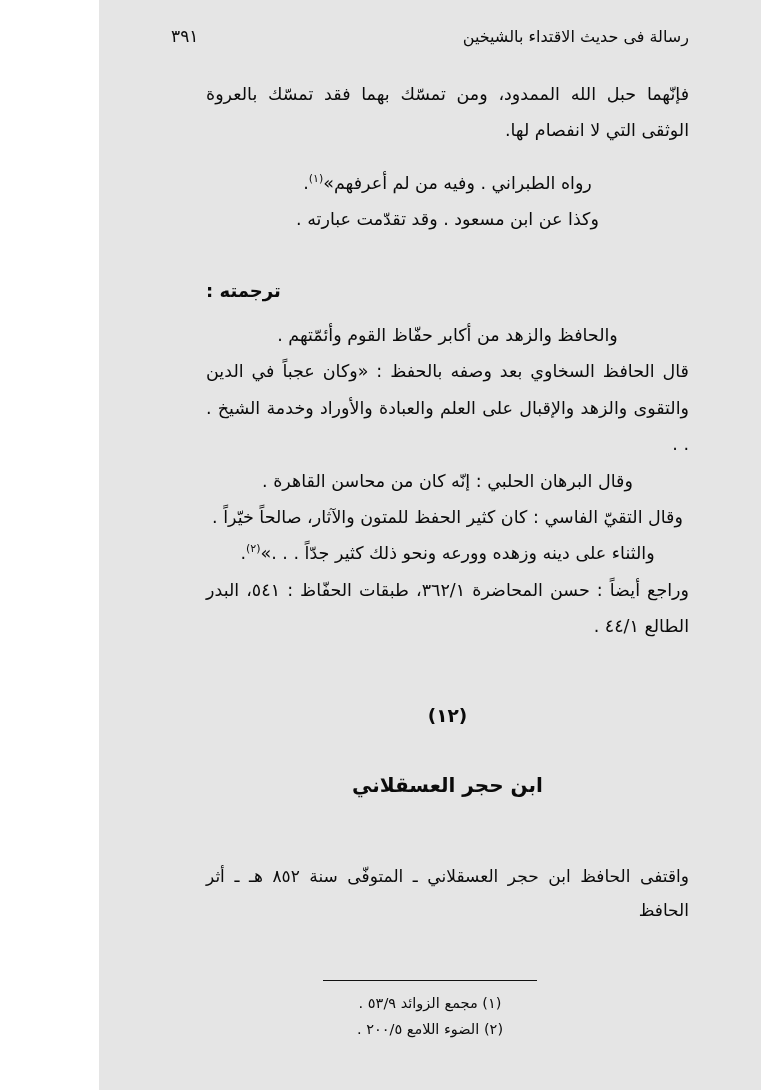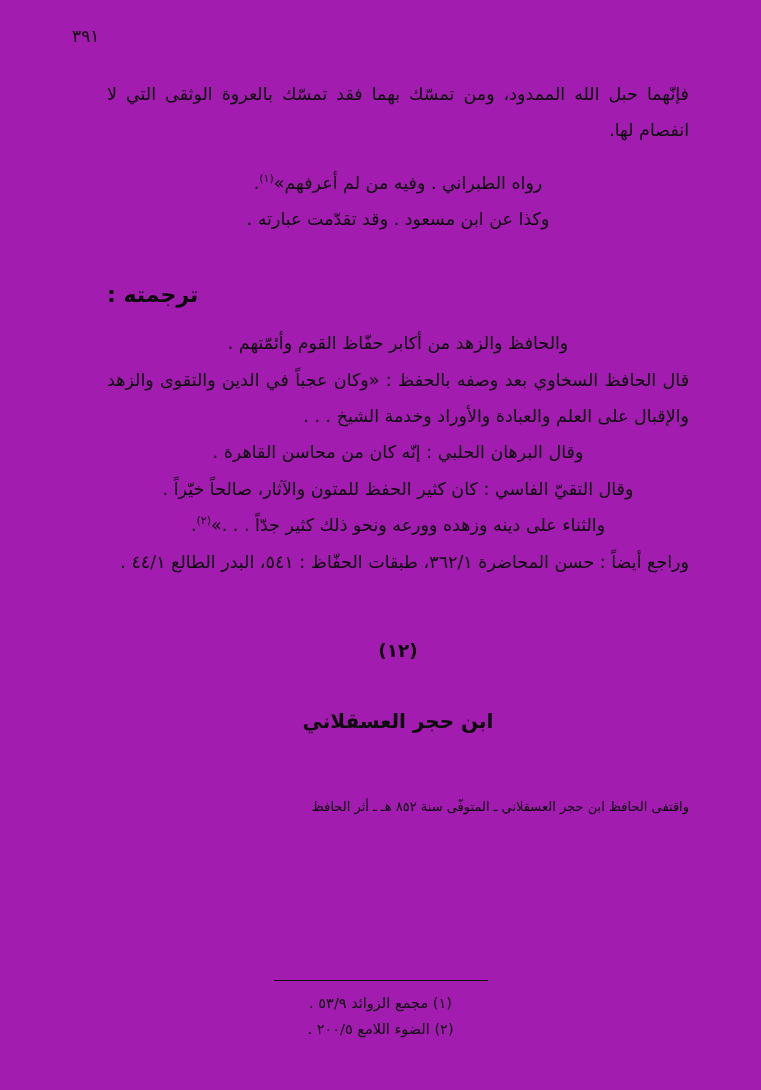--- a/index.html
+++ b/index.html
@@ -2,23 +2,23 @@
 <html lang="ar" dir="rtl"><head>
 <meta charset="utf-8">
 <style>
   html, body {
     margin: 0;
     padding: 0;
     background: #ffffff;
   }
   .page {
     position: relative;
-    width: 761px;
+    width: 662px;
     height: 1090px;
-    background: #a21caf;
+    background: #e5e5e5;
     font-family: "DejaVu Sans", "Liberation Sans", sans-serif;
     color: #0b0b0b;
     overflow: hidden;
   }
   .inner {
     position: absolute;
     left: 72px;
     right: 72px;
     top: 26px;
     bottom: 18px;
@@ -49,21 +49,21 @@
     line-height: 2.08;
     margin-left: 35px;
   }
   p { margin: 0; }
   .p-block { margin-bottom: 0px; }
   .just { text-align: justify; text-align-last: right; }
   .center { text-align: center; }
   .section-label {
     font-weight: bold;
     text-align: left;
-    font-size: 22px;
+    font-size: 18px;
     margin-top: 34px;
     margin-bottom: 8px;
   }
   .gap-sm { height: 16px; }
   .sup {
     font-size: 11px;
     vertical-align: super;
   }
   
   .chapter-number {
@@ -76,21 +76,21 @@
     text-align: center;
     font-weight: bold;
     font-size: 20px;
     margin-top: 30px;
   }
   .closing-para {
     margin-top: 52px;
     direction: rtl;
     text-align: justify;
     text-align-last: right;
-    font-size: 13px;
+    font-size: 17px;
     line-height: 2.0;
   }
   
   .footnotes {
     position: absolute;
     left: 0;
     right: 0;
     bottom: 30px;
     direction: rtl;
   }
@@ -107,20 +107,21 @@
   }
 </style>
 </head>
 <body>
 
 <div class="page">
   <div class="inner">
 
     <div class="header">
       <div class="page-num">٣٩١</div>
+      <div class="running-title">رسالة فى حديث الاقتداء بالشيخين</div>
     </div>
 
     <div class="body-text">
 
       <p class="just p-block">فإنّهما حبل الله الممدود، ومن تمسّك بهما فقد تمسّك بالعروة الوثقى التي لا انفصام لها.</p>
 
       <div class="gap-sm"></div>
 
       <p class="center">
         <span>رواه الطبراني . وفيه من لم أعرفهم»</span><span class="sup">(١)</span><span>.</span>

